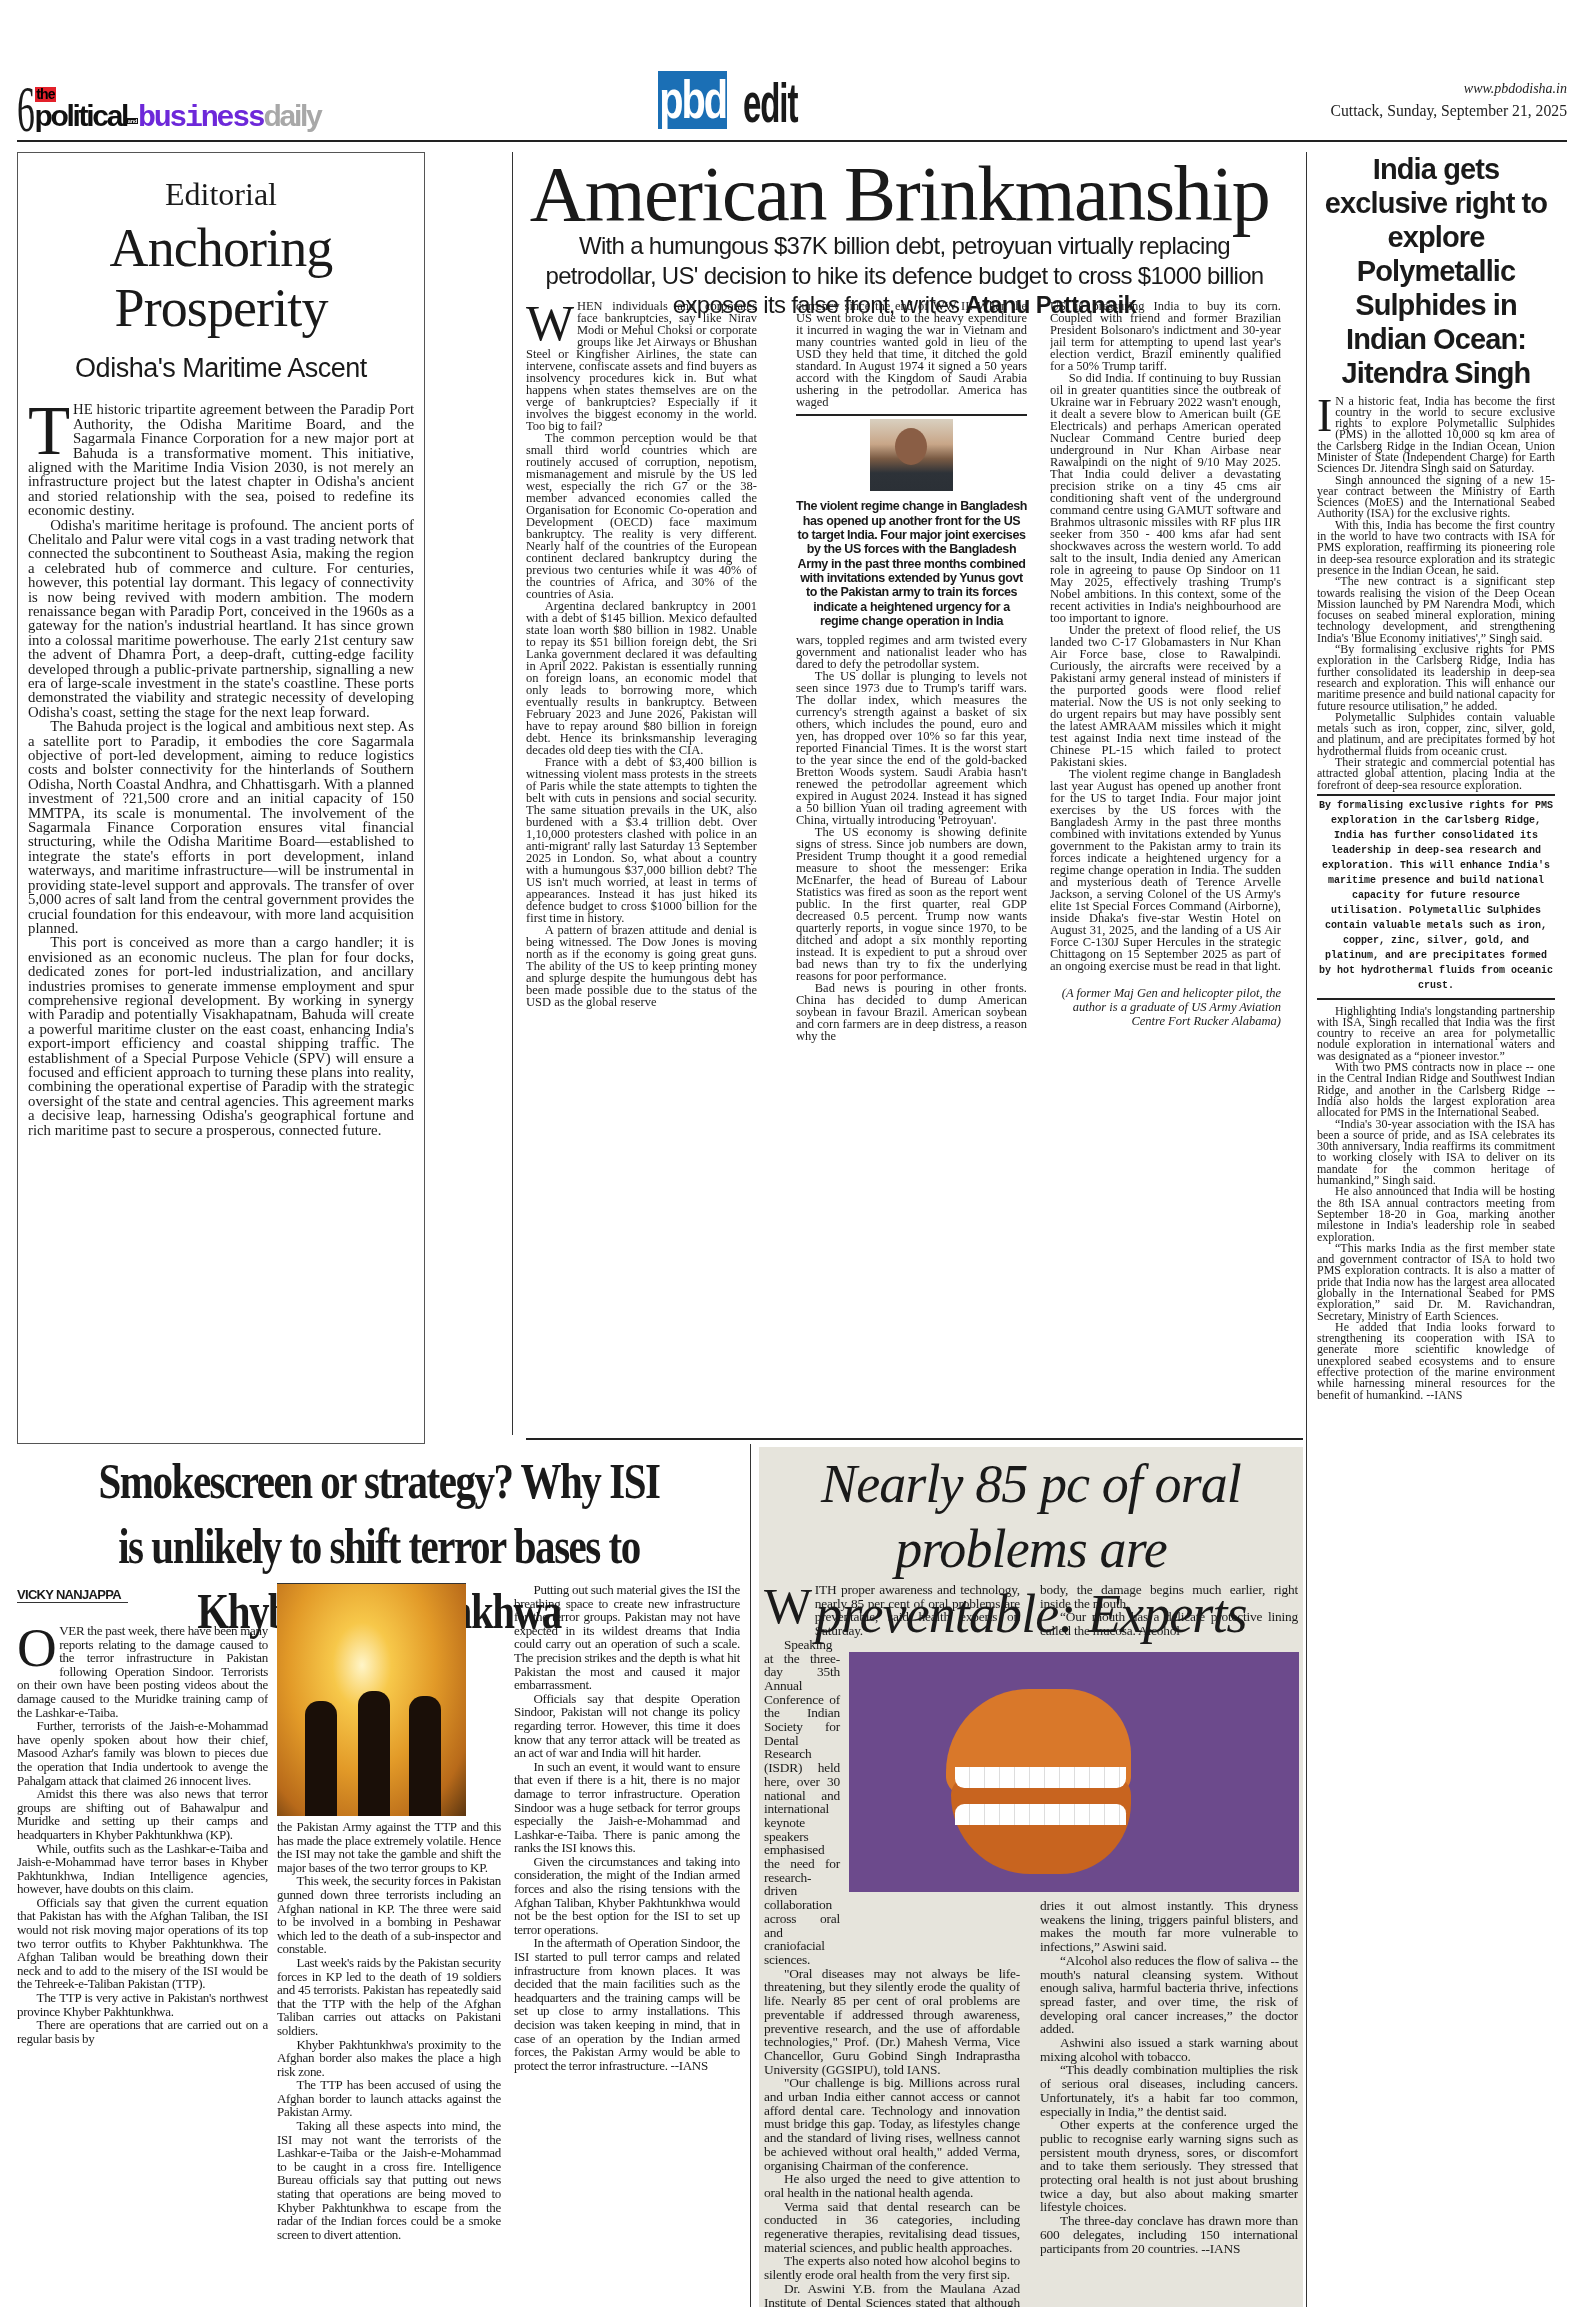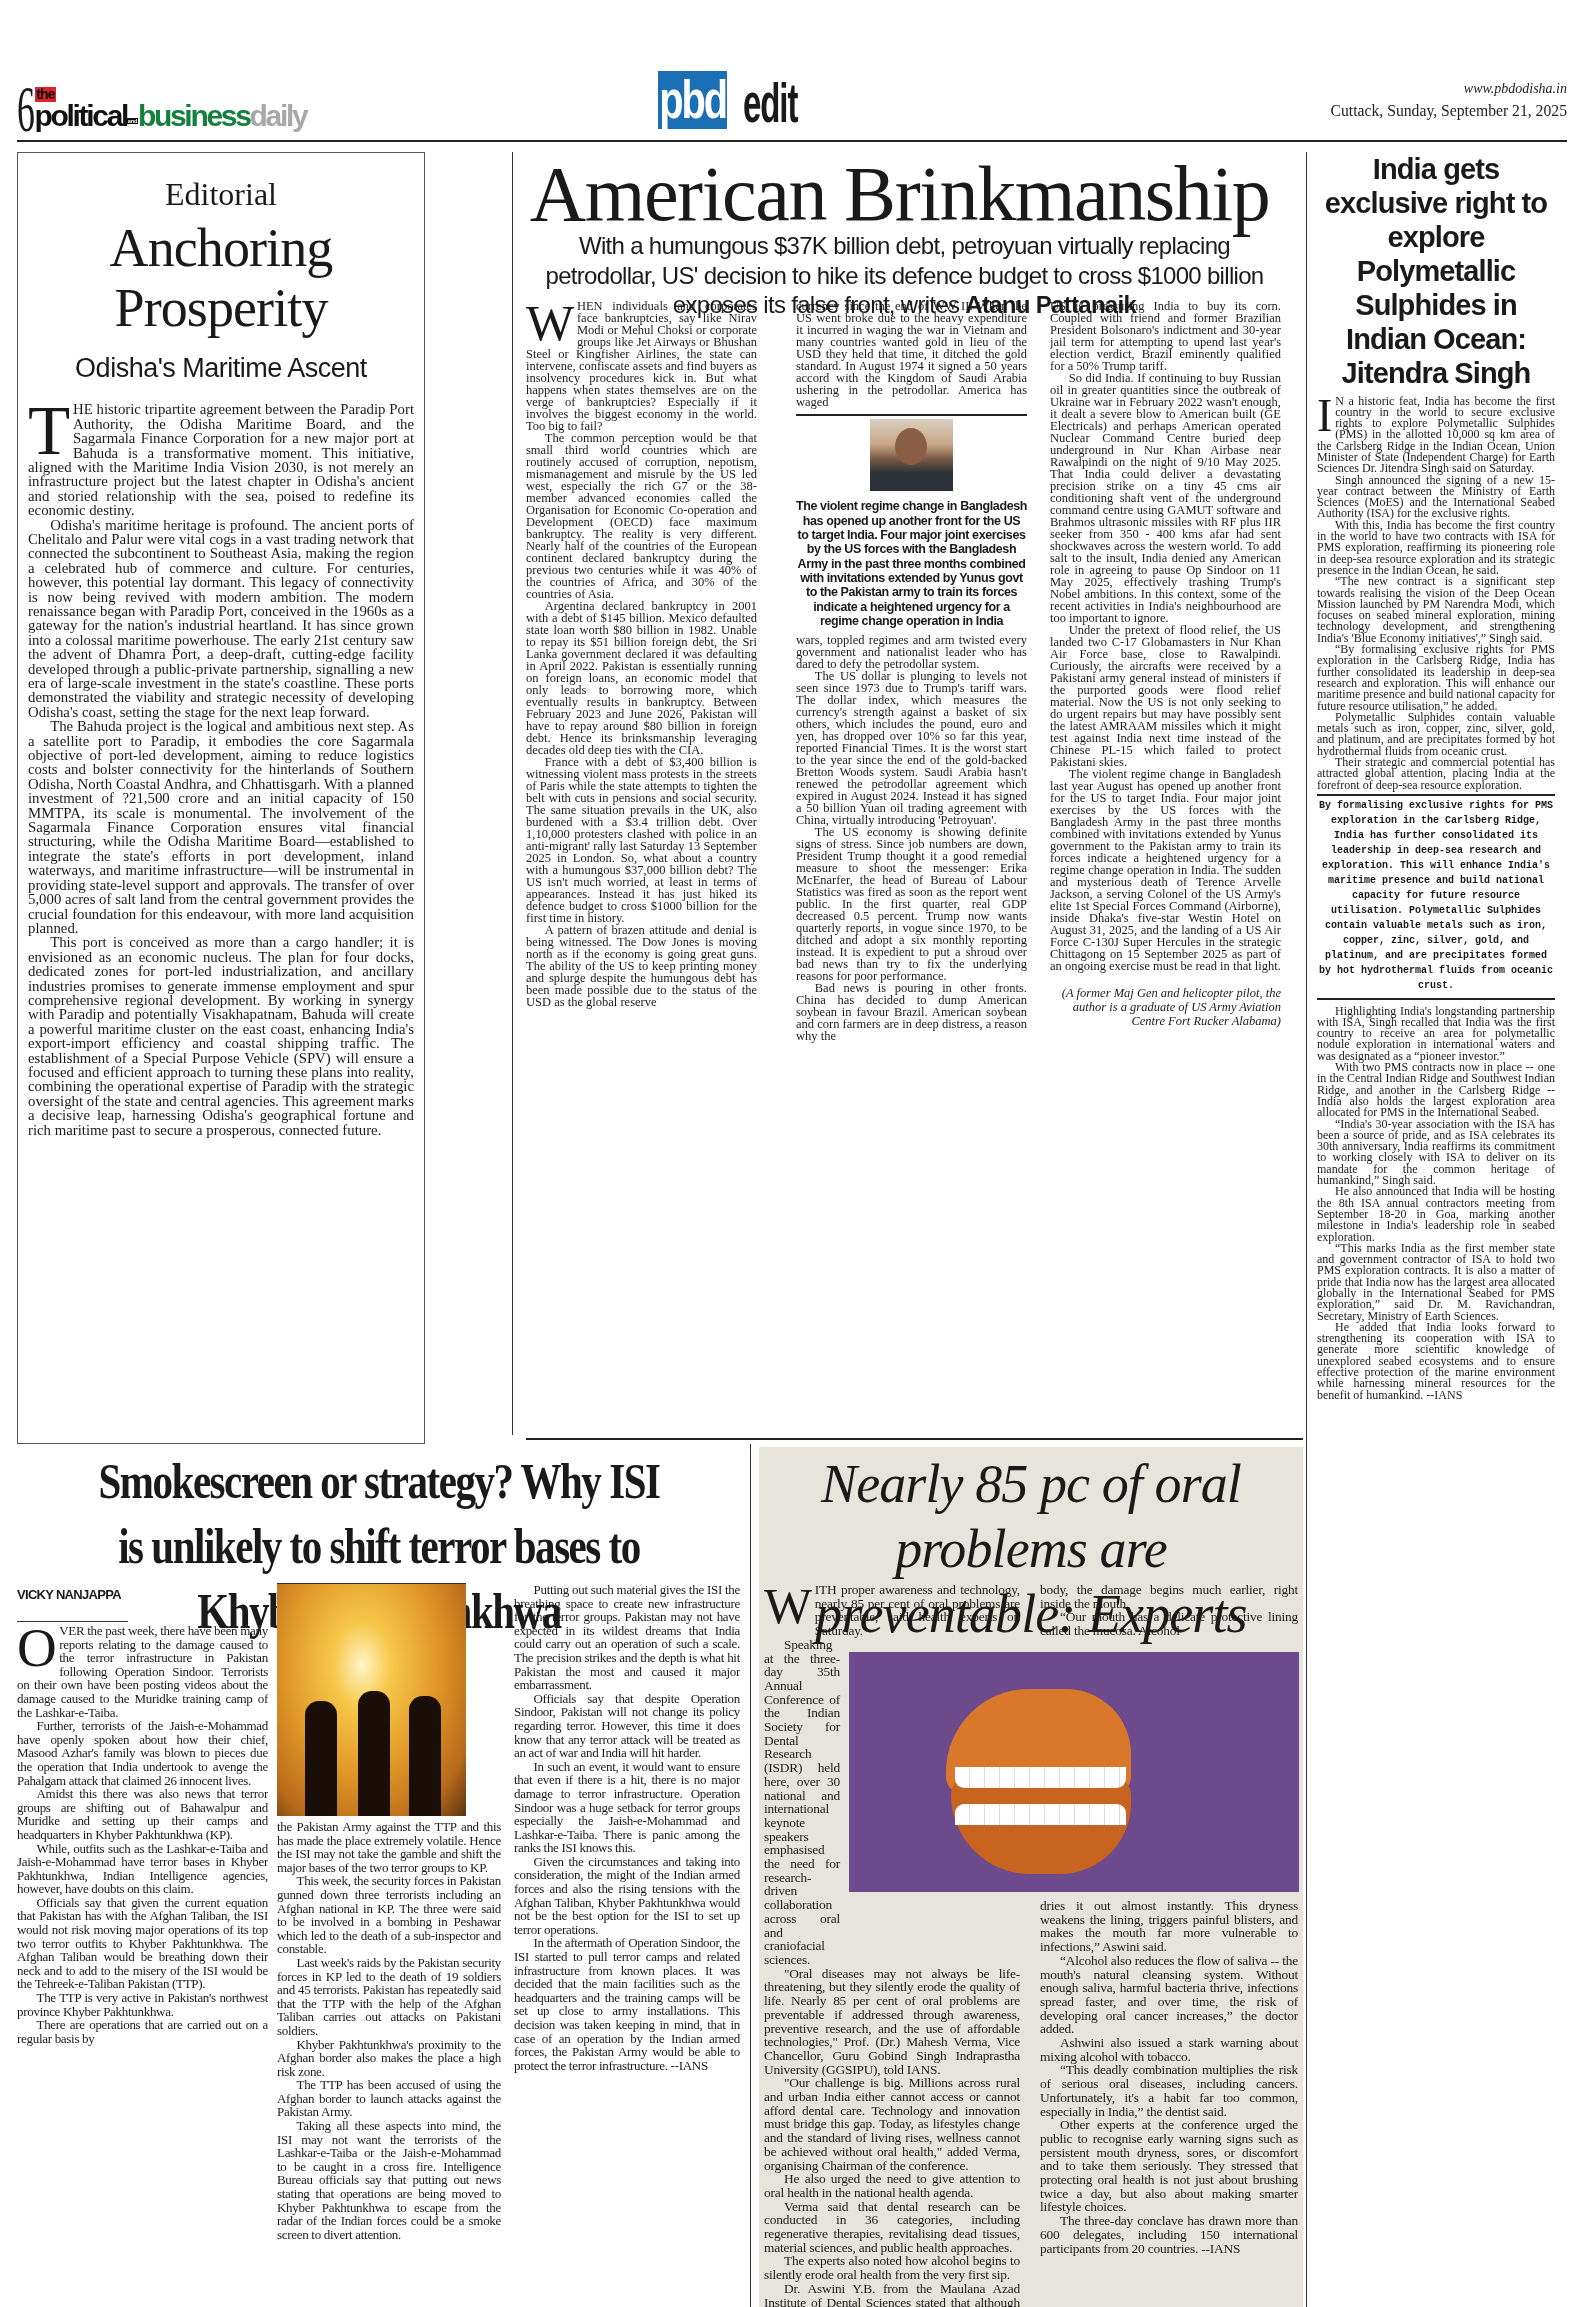--- a/index.html
+++ b/index.html
@@ -7,21 +7,21 @@
   body { position: relative; font-family: "Liberation Serif", serif; color: #1a1a1a; }
 
   
   .masthead { position: absolute; left: 17px; top: 69px; width: 1550px; height: 72px; }
   .page-num { position: absolute; left: 0; top: 13px; font-family: "Liberation Serif", serif; font-size: 65px; line-height: 55px; transform: scaleX(0.55); transform-origin: left; }
   .brand { position: absolute; left: 17.5px; top: 17.5px; }
   .brand-the { display: inline-block; background: #e3202a; color: #000000; font-family: "Liberation Sans", sans-serif; font-weight: bold; font-size: 14px; line-height: 15.7px; padding: 0 1.8px; letter-spacing: -0.9px; }
   .brand-line { font-family: "Liberation Sans", sans-serif; font-weight: bold; font-size: 30px; line-height: 28px; letter-spacing: -2.3px; white-space: nowrap; }
   .brand-political { color: #111; }
   .brand-and { font-size: 5.5px; background: #111; color: #fff; letter-spacing: 0; vertical-align: 2.8px; padding: 0 0.5px; }
-  .brand-business { color: #15803d; }
+  .brand-business { color: #6d28d9; font-family: Liberation Mono, monospace; }
   .brand-daily { color: #a8a8a8; }
   .pbd-edit { position: absolute; left: 641px; top: 2.3px; display: flex; align-items: flex-end; }
   .pbd-box { background: #1b6fb5; color: #fff; font-family: "Liberation Sans", sans-serif; font-weight: bold; font-size: 53px; line-height: 58px; padding: 0 1.8px; letter-spacing: -2.8px; transform: scaleX(0.75); transform-origin: left bottom; }
   .edit-word { font-family: "Liberation Sans", sans-serif; font-weight: bold; font-size: 55px; line-height: 52px; letter-spacing: -1.8px; transform: scaleX(0.6); transform-origin: left bottom; margin-left: -7px; }
   .mast-right { position: absolute; right: 0; top: 11.5px; text-align: right; font-family: "Liberation Serif", serif; }
   .mast-url { font-style: italic; font-size: 14px; color: #222; }
   .mast-date { font-size: 15.7px; color: #222; margin-top: 5.5px; }
   .mast-rule { position: absolute; left: 17px; top: 140px; width: 1550px; height: 2.3px; background: #222; }
   .body-text { font-family: "Liberation Serif", serif; font-size: 13.4px; line-height: 14.3px; text-align: justify; hyphens: auto; }
   .body-text p { text-indent: 1.5em; }
@@ -51,21 +51,21 @@
   .ab-credit { text-align: right; font-style: italic; font-size: 12.5px; line-height: 14px; margin-top: 14px; }
 
   
   .pm-col { position: absolute; left: 1317px; top: 152px; width: 238px; height: 2275px; overflow: hidden; }
   .pm-title { text-align: center; font-family: "Liberation Sans", sans-serif; font-weight: bold; font-size: 29px; line-height: 34px; letter-spacing: -0.9px; }
   .pm-col .body-text { font-size: 12px; line-height: 11.3px; margin-top: 5.5px; }
   .pm-pull { border-top: 2.3px solid #222; border-bottom: 2.3px solid #222; padding: 2.8px 0 4.6px; margin: 2.8px 0 3.7px; text-align: center; font-family: Liberation Mono, monospace; font-weight: bold; font-size: 10px; line-height: 15px; }
 
   
   .isi-title { position: absolute; left: 17px; top: 1449px; width: 724px; text-align: center; font-size: 50px; line-height: 65px; font-weight: bold; letter-spacing: -1.8px; transform: scaleX(0.82); transform-origin: center; }
-  .isi-byline { position: absolute; left: 17px; top: 1587px; width: 111px; font-family: "Liberation Sans", sans-serif; font-weight: bold; font-size: 13px; letter-spacing: -0.7px; border-bottom: 1.8px solid #333; padding-bottom: 19px; }
+  .isi-byline { position: absolute; left: 17px; top: 1587px; width: 111px; font-family: "Liberation Sans", sans-serif; font-weight: bold; font-size: 13px; letter-spacing: -0.7px; border-bottom: 1.8px solid #333; padding-bottom: 0; }
   .isi-photo { position: absolute; left: 277px; top: 1583px; width: 189px; height: 233px; border-top: 1.8px solid #333; background: radial-gradient(ellipse at 45% 35%, #fff5c8 0%, #f7c84a 20%, #e29a28 50%, #b86a1a 80%, #5a3510 100%); overflow: hidden; }
   .isi-photo .fig { position: absolute; bottom: 0; width: 32px; background: #1a0f08; border-radius: 14px 14px 0 0; }
   .isi-col { position: absolute; width: 249px; overflow: hidden; }
   .isi-col .body-text { font-size: 13px; line-height: 13.6px; letter-spacing: -0.3px; }
 
   
   .oral-box { position: absolute; left: 759px; top: 1447px; width: 544px; height: 863px; background: #e6e4dc; padding: 0 4.6px; }
   .oral-title { text-align: center; font-style: italic; font-size: 54px; line-height: 65px; letter-spacing: -0.9px; margin-top: 4.6px; }
   .oral-col { position: absolute; width: 256px; overflow: hidden; }
   .oral-col .body-text { font-size: 13.4px; line-height: 13.7px; letter-spacing: -0.2px; }

